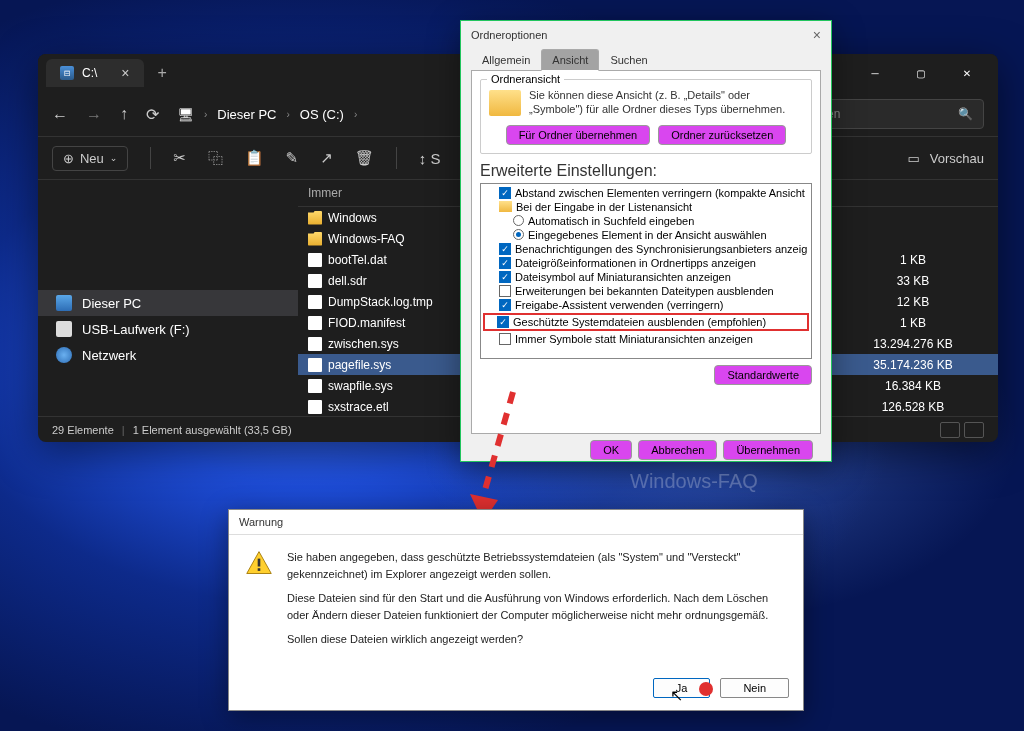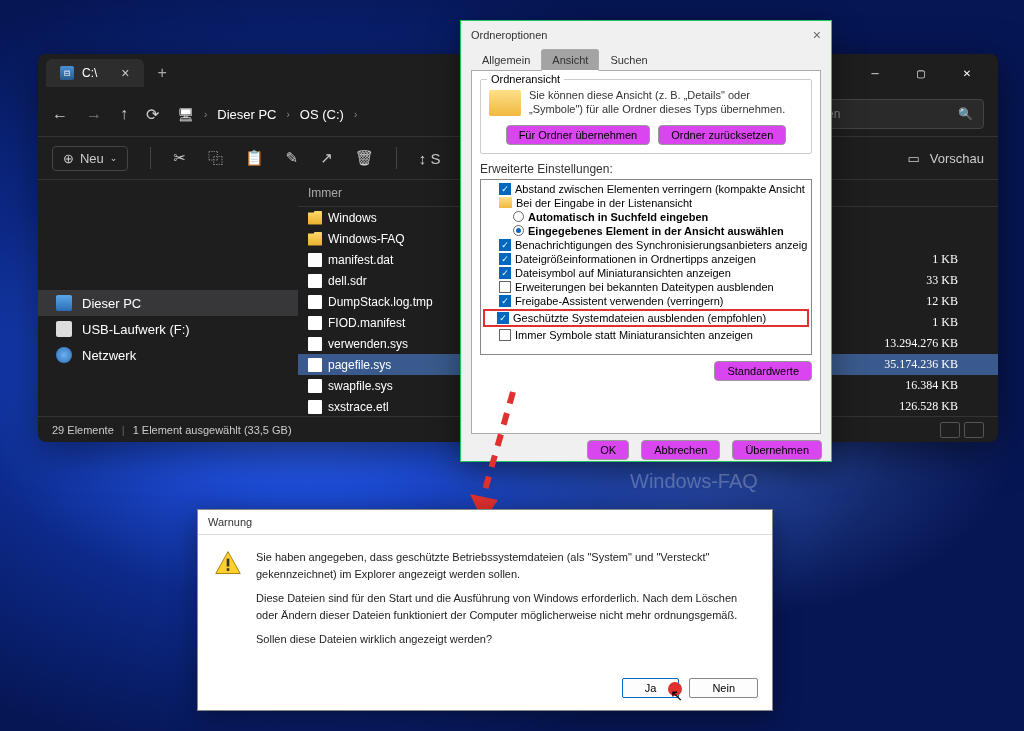--- a/index.html
+++ b/index.html
@@ -39,21 +39,21 @@
   .side-icon { width: 16px; height: 16px; display: inline-block; }
   .side-icon.monitor { background: linear-gradient(#5aa7e8,#2d6db5); border-radius: 2px; }
   .side-icon.usb { background: #ddd; border-radius: 2px; position: relative; }
   .side-icon.globe { background: radial-gradient(#6ab0f0,#2d6db5); border-radius: 50%; }
   
   .filelist { flex: 1; position: relative; }
   .fl-header { display: flex; padding: 6px 10px; border-bottom: 1px solid #333; color: #aaa; font-size: 12px; }
   .fl-row { display: flex; align-items: center; padding: 2px 10px; color: #fff; font-size: 12px; height: 21px; }
   .fl-row.selected { background: #3a5a8d; }
   .fl-name { width: 170px; display: flex; align-items: center; gap: 6px; }
-  .fl-size { width: 120px; text-align: right; margin-left: auto; padding-right: 30px; font-family: Liberation Serif, serif; }
+  .fl-size { width: 120px; text-align: center; margin-left: auto; padding-right: 30px; }
   .file-icon { width: 14px; height: 14px; display: inline-block; }
   .file-icon.folder { background: linear-gradient(#ffd96b,#e8ae2e); border-radius: 1px; clip-path: polygon(0 15%,40% 15%,50% 0,100% 0,100% 100%,0 100%); }
   .file-icon.file { background: #fff; border-radius: 1px; }
   
   .statusbar { height: 26px; border-top: 1px solid #333; display: flex; align-items: center; padding: 0 14px; color: #ccc; font-size: 11px; }
   .statusbar .sep { margin: 0 8px; color: #666; }
   .view-icons { margin-left: auto; display: flex; gap: 4px; }
   .view-icons > div { width: 20px; height: 16px; border: 1px solid #555; border-radius: 2px; }
   
   
@@ -63,36 +63,36 @@
   .fo-tabs { display: flex; padding: 0 10px; }
   .fo-tab { padding: 4px 10px; border: 1px solid transparent; font-size: 11px; color: #333; }
   .fo-tab.active { background: #a3a3a3; border-color: #aaa; border-bottom-color: #fff; border-radius: 3px 3px 0 0; }
   .fo-body { margin: 0 10px 6px 10px; border: 1px solid #aaa; background: #fff; height: 364px; padding: 8px; margin-top: -1px; }
   .fo-group { border: 1px solid #ccc; border-radius: 2px; padding: 8px; margin-bottom: 8px; position: relative; }
   .fo-group-title { position: absolute; top: -7px; left: 6px; background: #fff; padding: 0 4px; font-size: 11px; }
   .fo-desc { display: flex; gap: 8px; font-size: 11px; color: #333; line-height: 1.3; }
   .folder-big-icon { width: 32px; height: 26px; background: linear-gradient(#ffe08a,#f0b840); border-radius: 2px; flex-shrink: 0; margin-top: 2px; }
   .fo-btns { display: flex; gap: 8px; justify-content: center; margin-top: 8px; }
   .fo-btn { padding: 3px 12px; border: 1px solid #999; background: #d946ef; border-radius: 4px; font-size: 11px; }
-  .fo-label { font-size: 12px; color: #333; margin-bottom: 3px; }
+  .fo-label { font-size: 16px; color: #333; margin-bottom: 3px; }
   .fo-tree { border: 1px solid #888; height: 176px; overflow: hidden; background: #fff; font-size: 11px; padding: 2px 4px; }
   .tree-row { display: flex; align-items: center; gap: 4px; padding: 1px 0; white-space: nowrap; }
   .tree-row.indent1 { padding-left: 14px; }
-  .tree-row.indent2 { padding-left: 28px; font-weight: bold; }
+  .tree-row.indent2 { padding-left: 28px; }
   .tree-row.highlighted { border: 2px solid #e03030; margin: 1px -2px; padding-left: 12px; padding-right: 2px; }
   .chk { width: 12px; height: 12px; border: 1px solid #666; display: inline-flex; align-items: center; justify-content: center; font-size: 9px; flex-shrink: 0; }
   .chk.checked { background: #0067c0; border-color: #0067c0; color: #fff; }
   .radio { width: 11px; height: 11px; border: 1px solid #666; border-radius: 50%; display: inline-flex; align-items: center; justify-content: center; flex-shrink: 0; }
   .radio.checked::after { content: ""; width: 5px; height: 5px; background: #0067c0; border-radius: 50%; }
   .tree-folder-icon { width: 13px; height: 11px; background: linear-gradient(#ffe08a,#f0b840); flex-shrink: 0; }
   .fo-footer-right { display: flex; justify-content: flex-end; margin-top: 6px; }
-  .fo-dialog-btns { display: flex; gap: 12px; justify-content: flex-end; padding: 0 9px 10px; }
-  
-  
-  .warning { position: absolute; left: 197px; top: 509px; width: 576px; background: #fff; border: 1px solid #888; box-shadow: 0 6px 25px rgba(0,0,0,0.4); font-size: 11px; }
+  .fo-dialog-btns { display: flex; gap: 6px; justify-content: flex-end; padding: 0 18px 10px; }
+  
+  
+  .warning { position: absolute; left: 228px; top: 509px; width: 576px; background: #fff; border: 1px solid #888; box-shadow: 0 6px 25px rgba(0,0,0,0.4); font-size: 11px; }
   .w-title { padding: 6px 10px; color: #333; border-bottom: 1px solid #ddd; }
   .w-body { padding: 14px 16px; display: flex; gap: 14px; }
   .w-icon { width: 28px; height: 28px; flex-shrink: 0; }
   .w-icon svg { width: 100%; height: 100%; }
   .w-text { line-height: 1.5; color: #222; }
   .w-text p { margin-bottom: 8px; }
   .w-btns { display: flex; gap: 10px; justify-content: flex-end; padding: 8px 14px 12px; }
   .w-btn { padding: 3px 22px; border: 1px solid #888; background: #fdfdfd; border-radius: 2px; font-size: 11px; position: relative; }
   .w-btn.default { border-color: #0067c0; }
   .red-dot { position: absolute; right: -4px; top: 3px; width: 14px; height: 14px; background: #e03030; border-radius: 50%; }
@@ -191,21 +191,21 @@
           <div class="fl-row">
             <span class="fl-name">
               <span class="file-icon folder"></span>
               <span>Windows-FAQ</span>
             </span>
             <span class="fl-size"></span>
           </div>
           <div class="fl-row">
             <span class="fl-name">
               <span class="file-icon file"></span>
-              <span>manifest.dat</span>
+              <span>bootTel.dat</span>
             </span>
             <span class="fl-size">1 KB</span>
           </div>
           <div class="fl-row">
             <span class="fl-name">
               <span class="file-icon file"></span>
               <span>dell.sdr</span>
             </span>
             <span class="fl-size">33 KB</span>
           </div>
@@ -219,21 +219,21 @@
           <div class="fl-row">
             <span class="fl-name">
               <span class="file-icon file"></span>
               <span>FIOD.manifest</span>
             </span>
             <span class="fl-size">1 KB</span>
           </div>
           <div class="fl-row">
             <span class="fl-name">
               <span class="file-icon file"></span>
-              <span>verwenden.sys</span>
+              <span>zwischen.sys</span>
             </span>
             <span class="fl-size">13.294.276 KB</span>
           </div>
           <div class="fl-row selected">
             <span class="fl-name">
               <span class="file-icon file"></span>
               <span>pagefile.sys</span>
             </span>
             <span class="fl-size">35.174.236 KB</span>
           </div>

